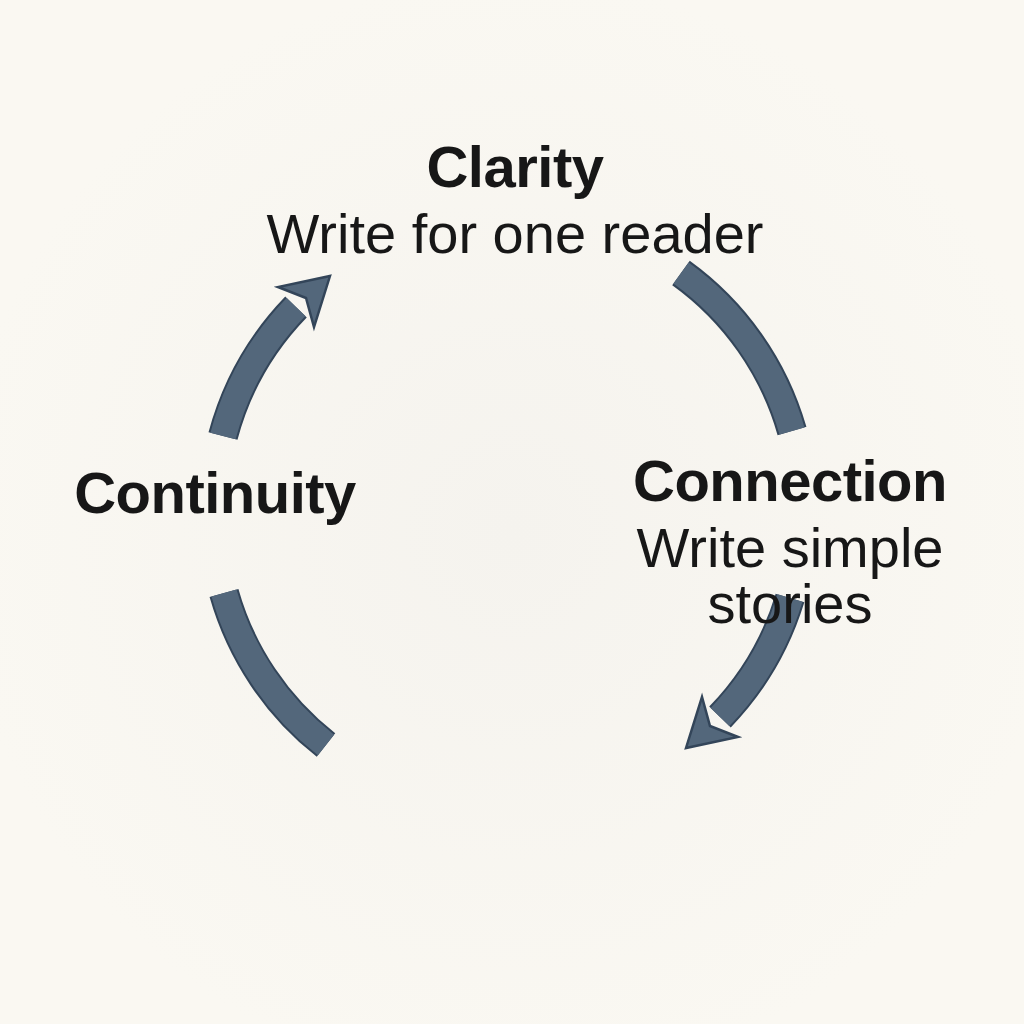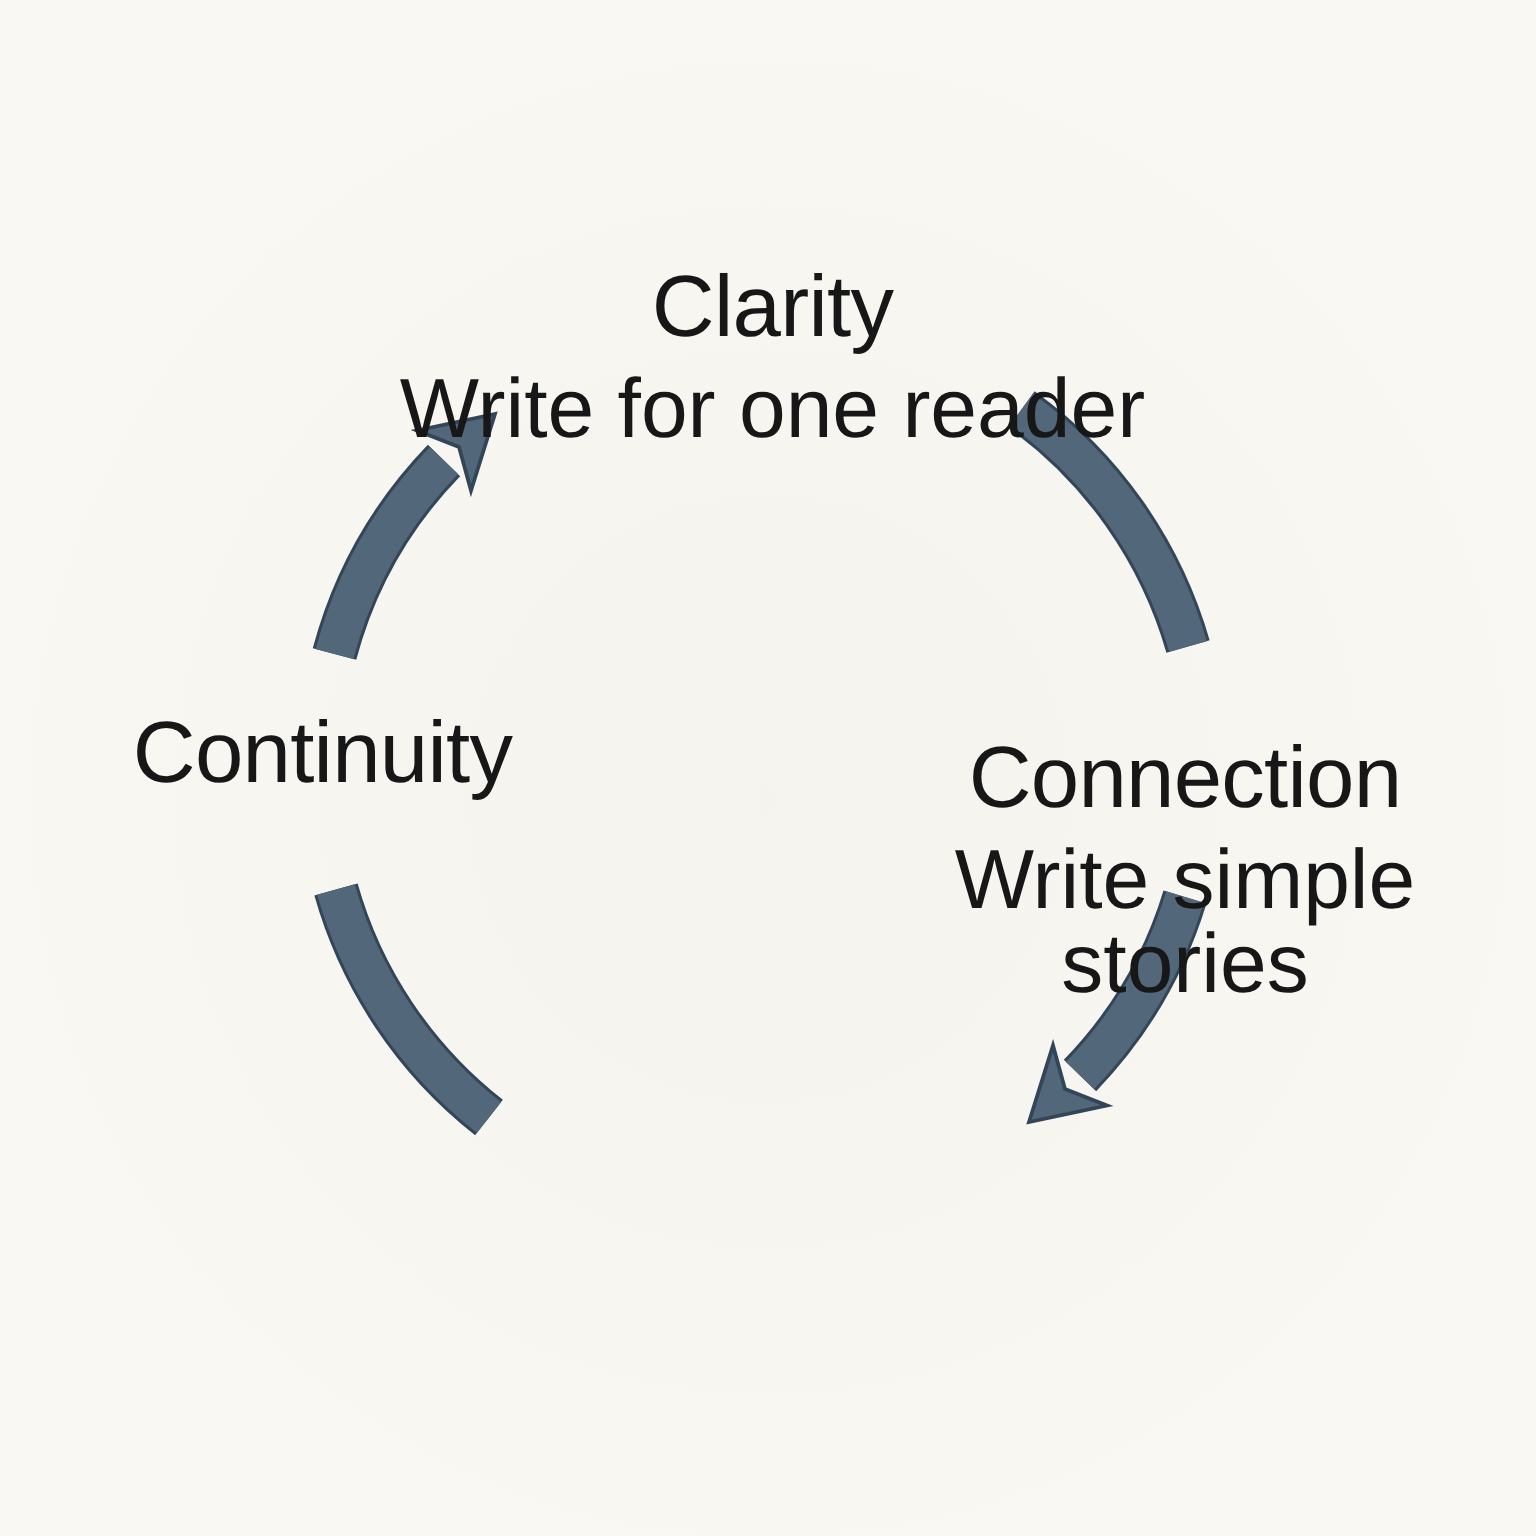--- a/index.html
+++ b/index.html
@@ -40,36 +40,35 @@
     stroke-width: 2.5;
     stroke-linejoin: miter;
   }
   .node {
     position: absolute;
     text-align: center;
   }
   .node-title {
     font-size: 58px;
     line-height: 1.0;
-    font-weight: 400;
+    font-weight: 700;
     letter-spacing: -0.5px;
     color: var(--text);
-    margin-top: 38px;
   }
   .node-subtitle {
     margin-top: 10px;
     font-size: 56px;
     line-height: 1.0;
     font-weight: 400;
     color: var(--text);
   }
   .node-top    { left: 235px; top: 138px; width: 560px; }
   .node-right  { left: 570px; top: 452px; width: 440px; }
   .node-bottom { left: 245px; top: 748px; width: 520px; }
-  .node-left   { left: 0px;   top: 435px; width: 430px; }
+  .node-left   { left: 0px;   top: 464px; width: 430px; }
 </style>
 </head>
 <body>
 
 <div class="canvas">
 
   <svg class="arrow-layer" width="1024" height="1024" viewBox="0 0 1024 1024">
 
     <g>
       <path class="band-under" d="M 223 436 A 295 295 0 0 1 296 307"></path>

